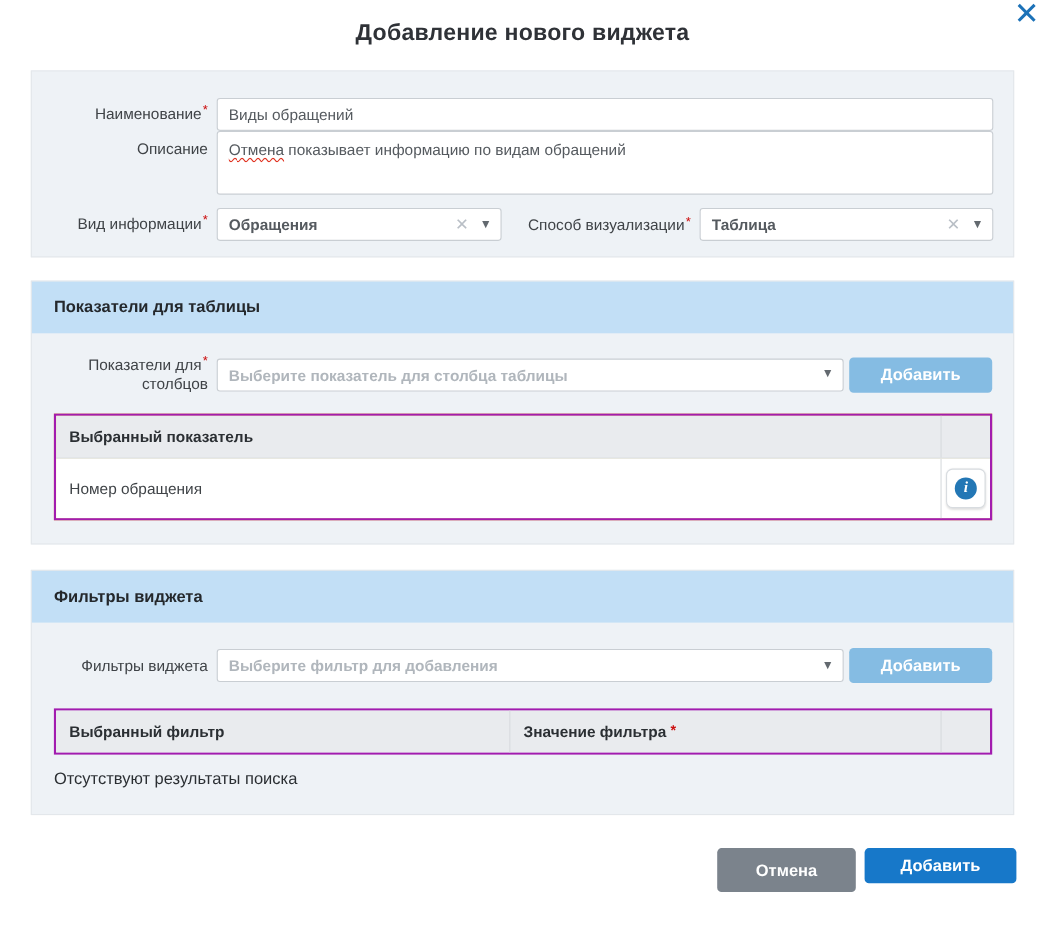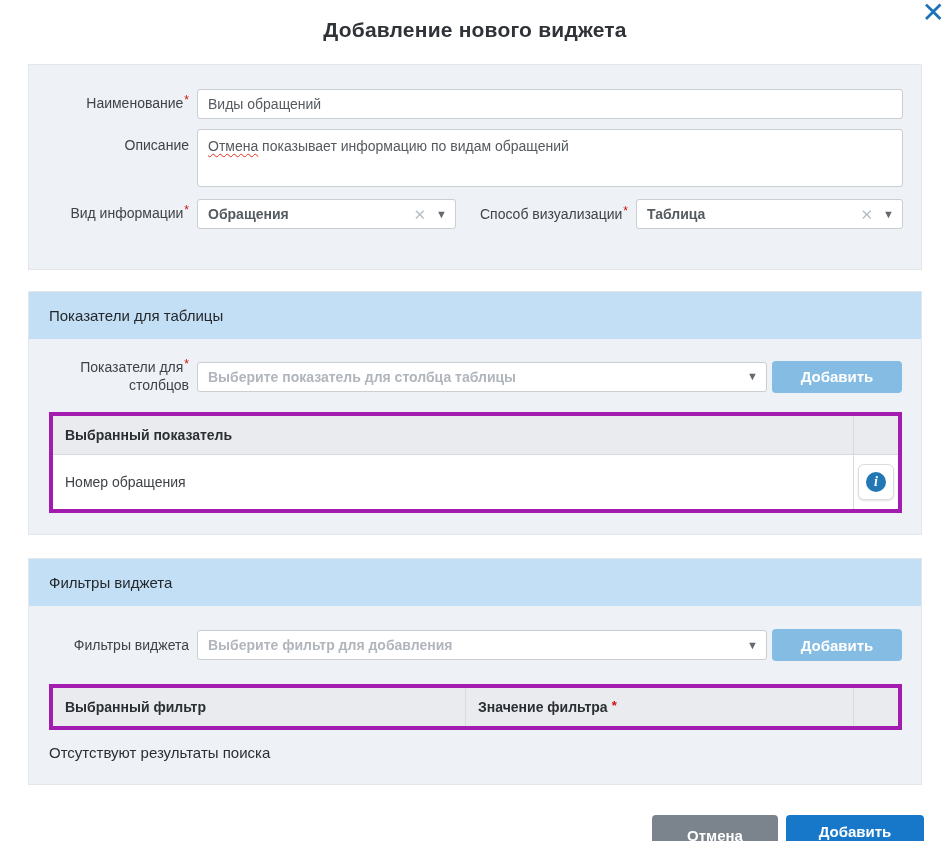--- a/index.html
+++ b/index.html
@@ -34,36 +34,36 @@
     color: #2f3237;
     letter-spacing: 0.2px;
   }
   
   .panel {
     margin-left: 28px;
     width: 894px;
     background: #eef2f6;
     border: 1px solid #e3e7eb;
   }
-  .panel-1 { margin-top: 22px; padding: 24px 0 40px 0; }
+  .panel-1 { margin-top: 22px; padding: 24px 0 14px 0; }
   .panel-2 { margin-top: 21px; padding-bottom: 21px; }
   .panel-3 { margin-top: 23px; padding-bottom: 23px; }
   .panel-header {
     background: #c2dff6;
     height: 47px;
     display: flex;
     align-items: center;
     padding-left: 20px;
     font-size: 15px;
-    font-weight: 400;
+    font-weight: 700;
     color: #24282c;
   }
   
   .frow { display: flex; align-items: center; }
-  .frow + .frow { margin-top: 10px; }
+  .frow + .frow { margin-top: 0; }
   .lbl {
     width: 168px;
     flex: 0 0 168px;
     text-align: right;
     padding-right: 8px;
     font-size: 14px;
     color: #3f4347;
     line-height: 17px;
   }
   .lbl-top { align-items: flex-start; }
@@ -142,21 +142,21 @@
   .btn-add-light {
     width: 130px;
     height: 32px;
     margin-left: 5px;
     margin-right: 19px;
     background: #85bce3;
   }
   
   .tbl {
     margin: 18px 19px 0 20px;
-    border: 4px solid #a21caf;
+    border: 2px solid #a21caf;
     background: #fde047;
   }
   .thead { display: flex; background: #e9ebee; border-bottom: 1px solid #d8dbde; }
   .th {
     padding: 11px 12px;
     font-size: 14px;
     font-weight: 700;
     color: #2b2f33;
   }
   .th + .th, .td + .td { border-left: 1px solid #d8dbde; }

